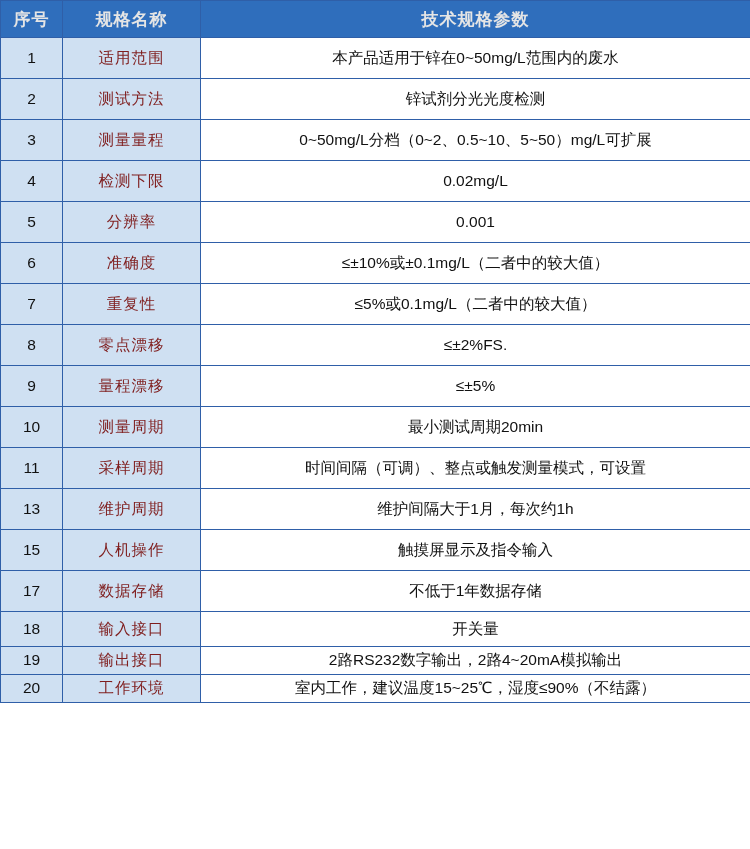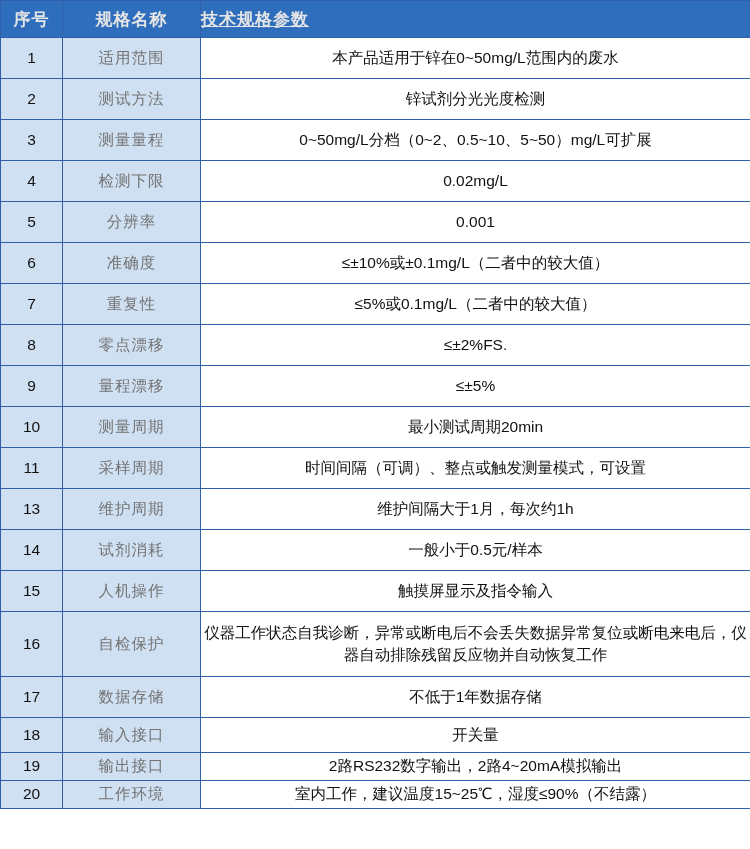--- a/index.html
+++ b/index.html
@@ -31,39 +31,38 @@
   thead th {
     background: #2f6ebc;
     color: #e5e5e5;
     font-size: 17px;
     font-weight: bold;
     height: 36px;
     text-align: center;
     letter-spacing: 1px;
   }
   thead th.value-head {
-    text-align: left;
-    text-decoration: underline;
+    text-align: center;
   }
 
   tbody td {
     font-size: 15.5px;
     line-height: 1.45;
   }
   td.cell-no {
     background: #cfe0f2;
     text-align: center;
     font-size: 15.5px;
     color: #111111;
   }
   td.cell-name {
     background: #cfe0f2;
     text-align: center;
     font-size: 15.5px;
-    color: #737373;
+    color: #7f1d1d;
     letter-spacing: 1px;
   }
   td.cell-value {
     background: #ffffff;
     text-align: center;
     padding: 5px 8px;
     color: #111111;
   }
   tbody tr.r-tall td { height: 40px; }
   tbody tr.r-norm td { height: 34px; }
@@ -141,33 +140,23 @@
         <td class="cell-no">11</td>
         <td class="cell-name">采样周期</td>
         <td class="cell-value">时间间隔（可调）、整点或触发测量模式，可设置</td>
       </tr>
       <tr class="r-tall">
         <td class="cell-no">13</td>
         <td class="cell-name">维护周期</td>
         <td class="cell-value">维护间隔大于1月，每次约1h</td>
       </tr>
       <tr class="r-tall">
-        <td class="cell-no">14</td>
-        <td class="cell-name">试剂消耗</td>
-        <td class="cell-value">一般小于0.5元/样本</td>
-      </tr>
-      <tr class="r-tall">
         <td class="cell-no">15</td>
         <td class="cell-name">人机操作</td>
         <td class="cell-value">触摸屏显示及指令输入</td>
-      </tr>
-      <tr class="r-big">
-        <td class="cell-no">16</td>
-        <td class="cell-name">自检保护</td>
-        <td class="cell-value">仪器工作状态自我诊断，异常或断电后不会丢失数据异常复位或断电来电后，仪器自动排除残留反应物并自动恢复工作</td>
       </tr>
       <tr class="r-tall">
         <td class="cell-no">17</td>
         <td class="cell-name">数据存储</td>
         <td class="cell-value">不低于1年数据存储</td>
       </tr>
       <tr class="r-norm">
         <td class="cell-no">18</td>
         <td class="cell-name">输入接口</td>
         <td class="cell-value">开关量</td>

